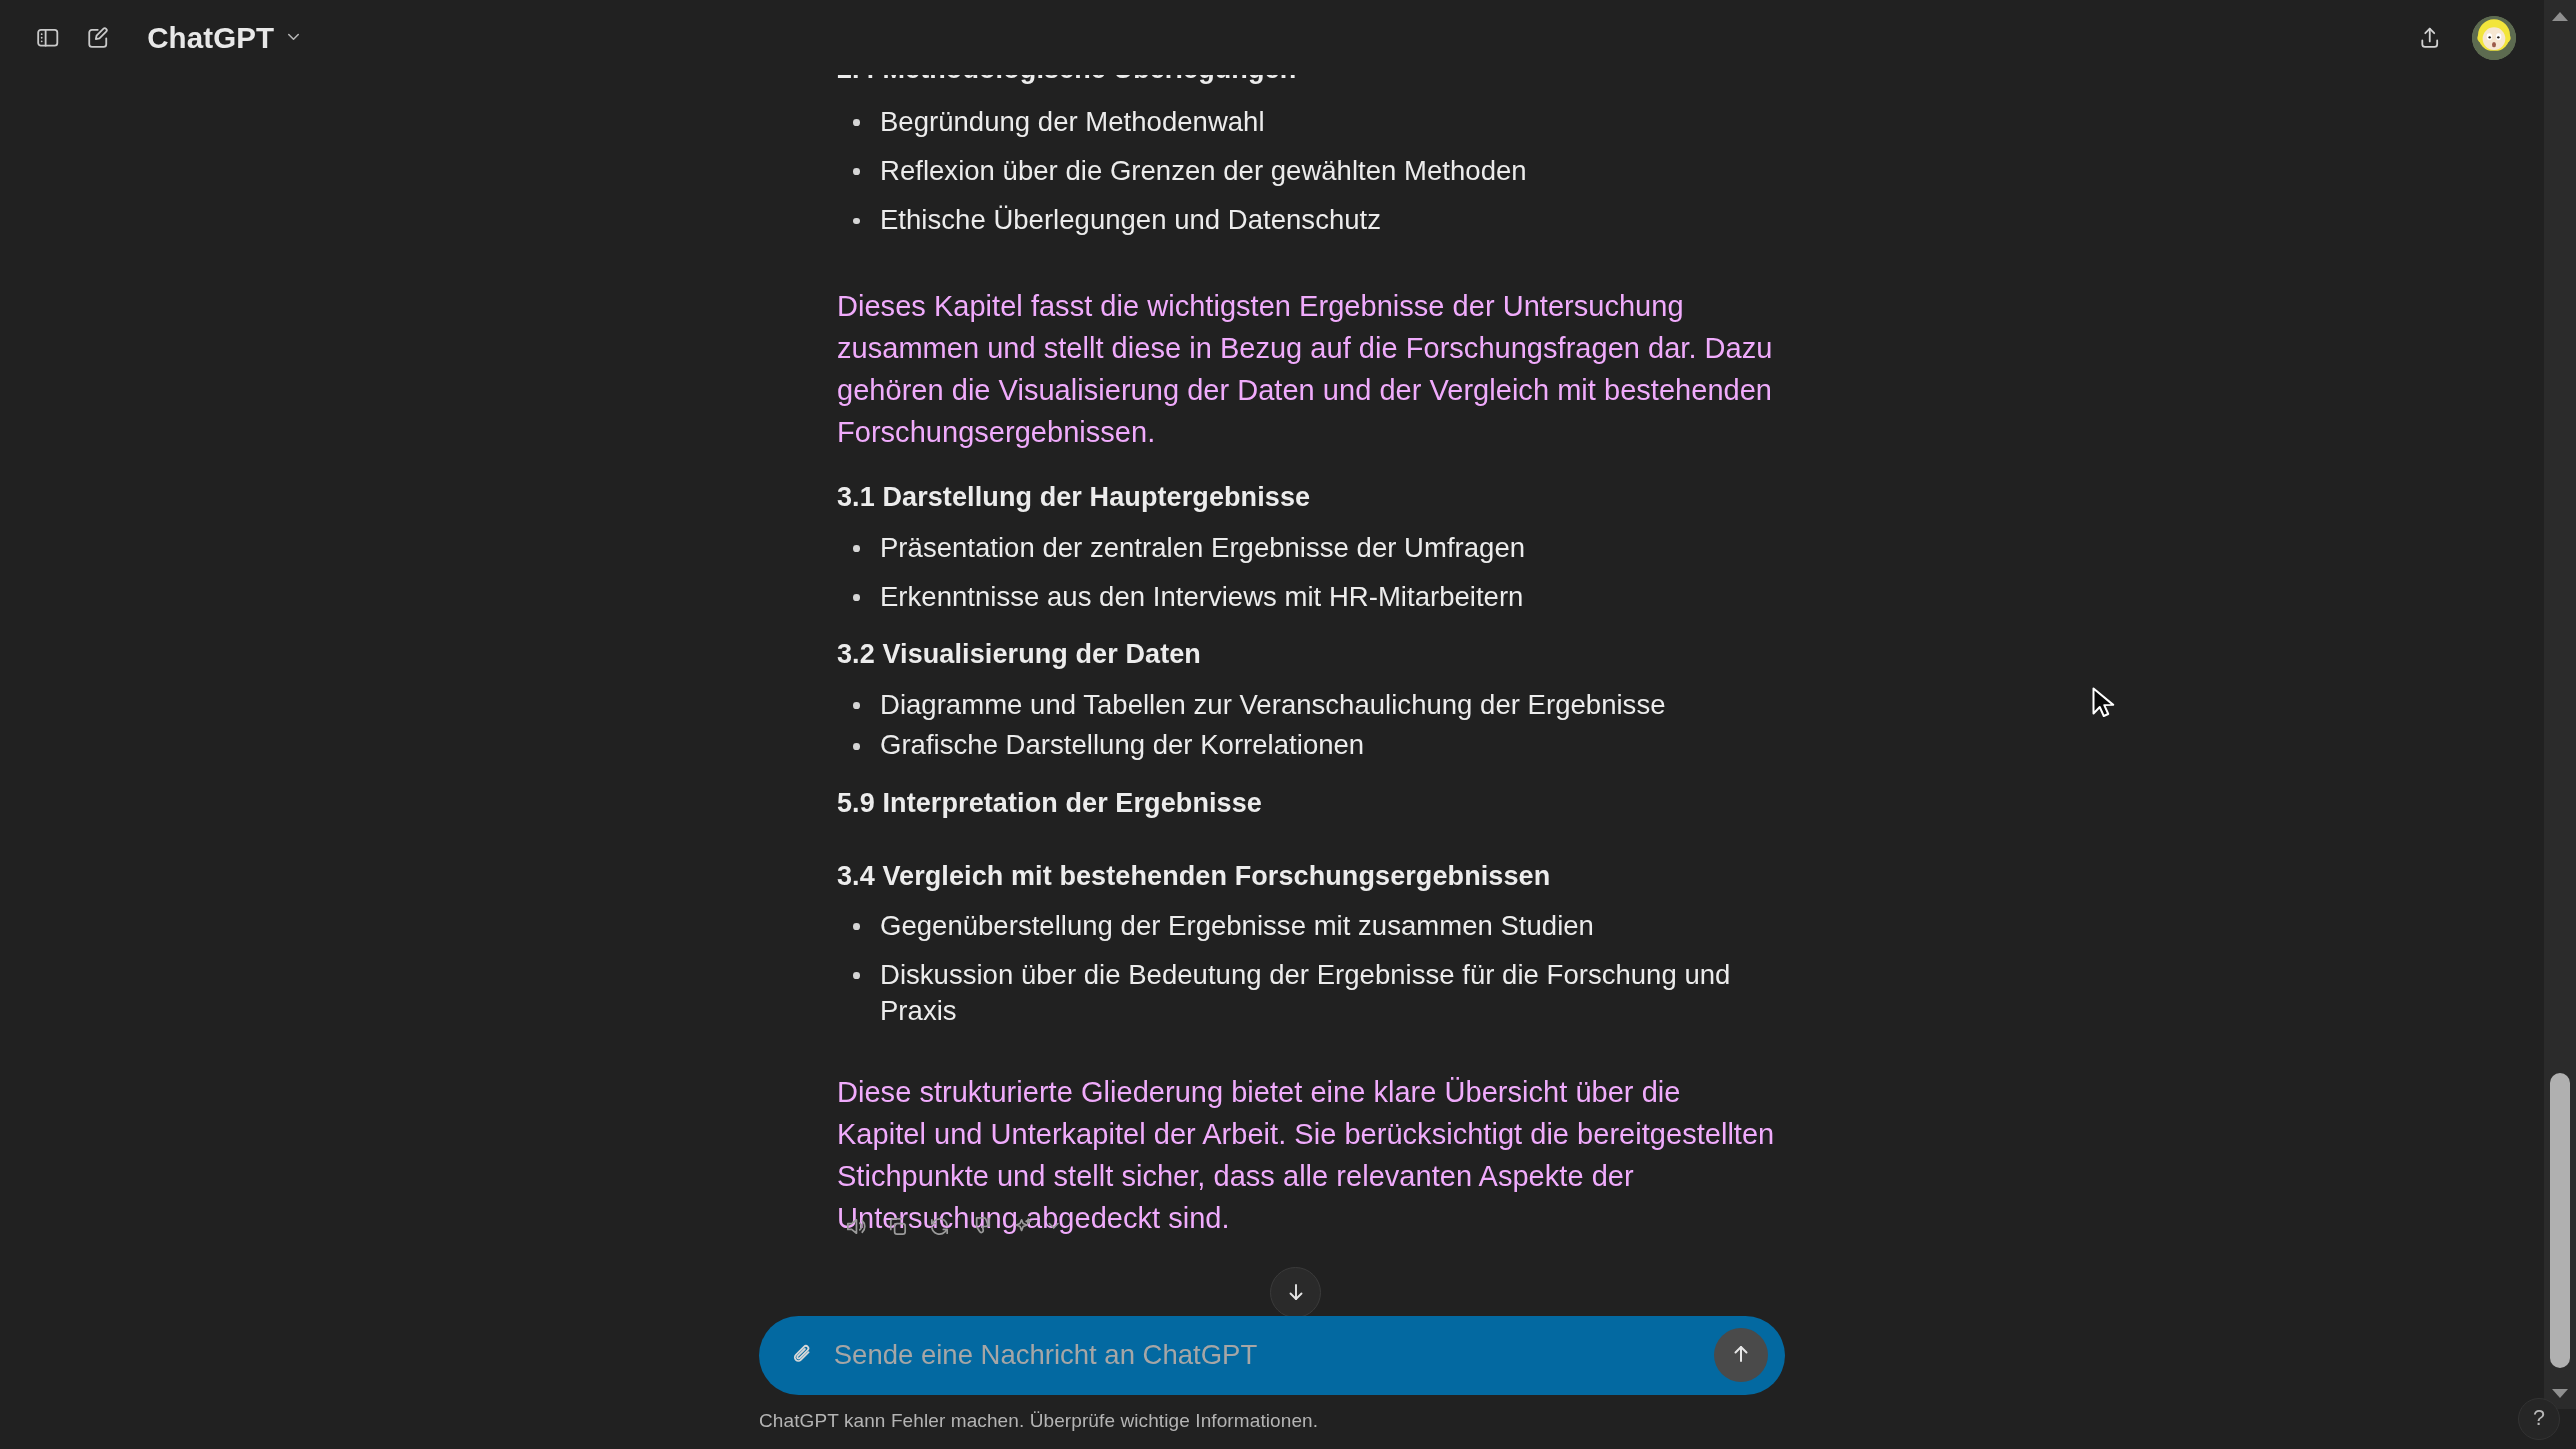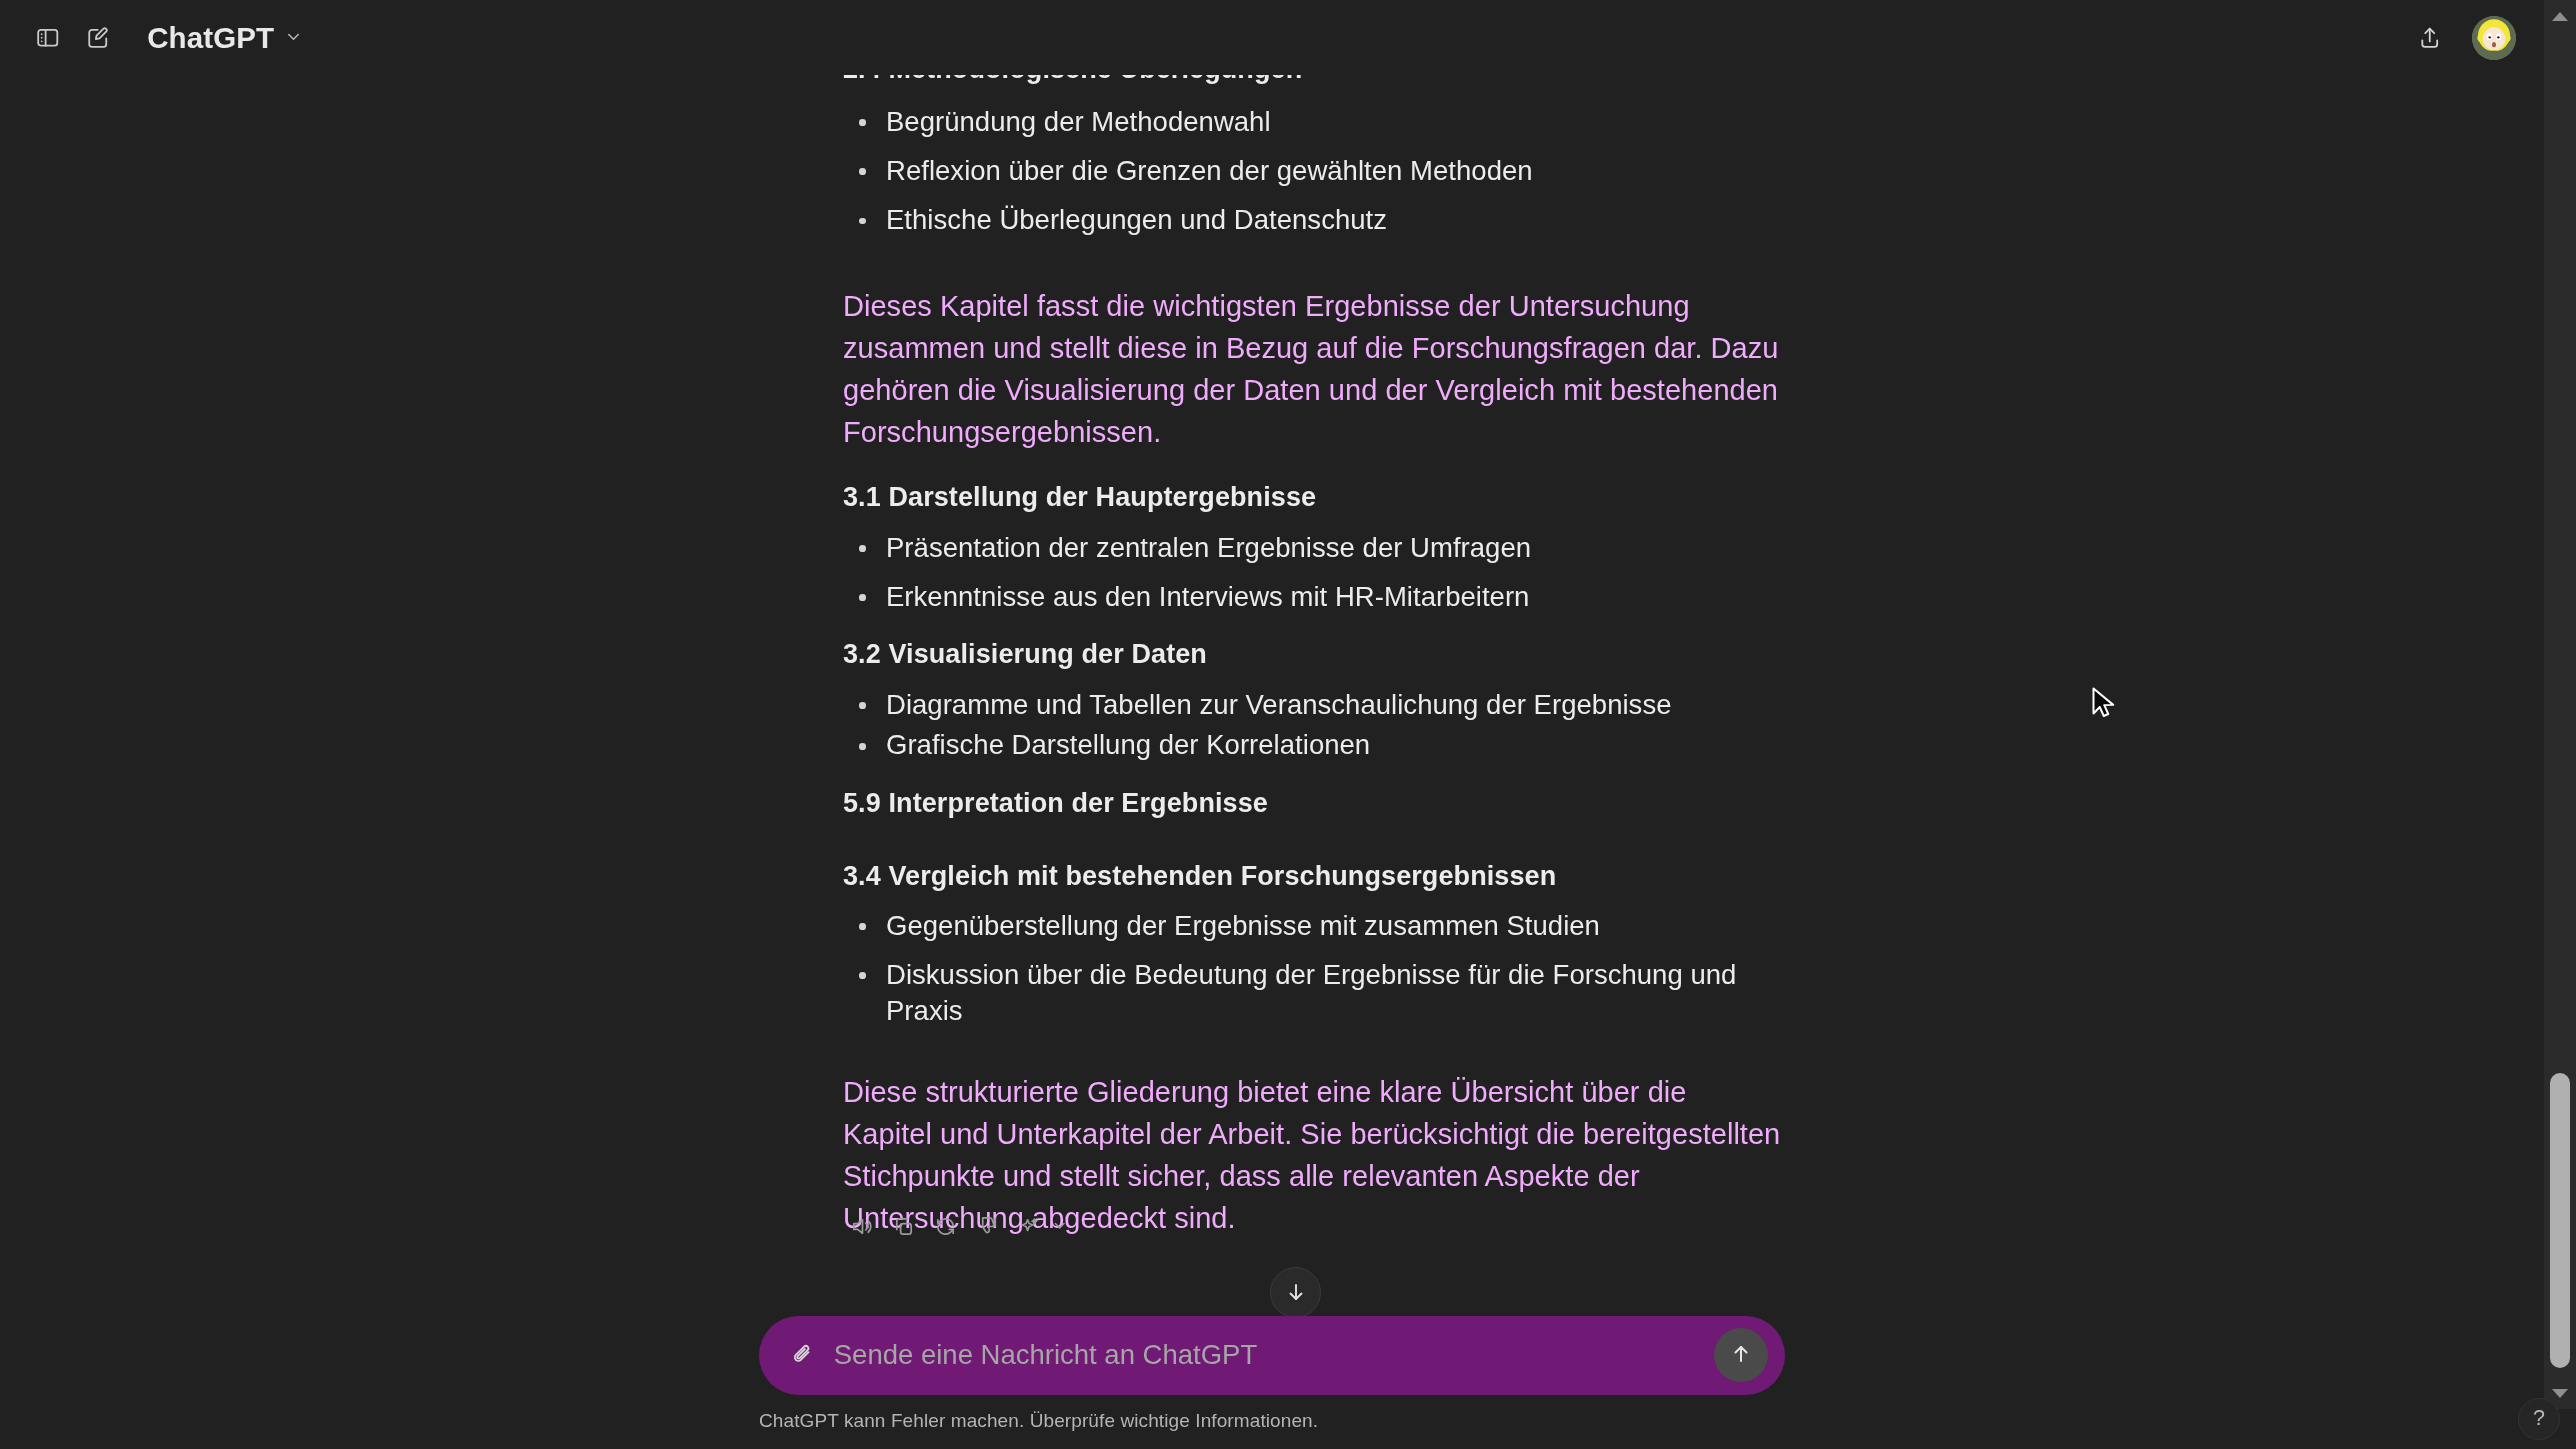--- a/index.html
+++ b/index.html
@@ -76,21 +76,21 @@
     overflow: hidden;
     cursor: pointer;
     flex: 0 0 auto;
     background: #6d7a5e;
     position: relative;
   }
 
   
   .scroll-area {
     position: absolute;
-    top: 0; left: 6px;
+    top: 0; left: 0;
     width: 2544px;
     height: 1449px;
     overflow: hidden;
   }
   .msg {
     position: absolute;
     left: 837px;
     top: 52px;
     width: 939px;
     color: #ececec;
@@ -185,21 +185,21 @@
     left: 0; bottom: 0;
     width: 2544px;
     padding-bottom: 17.4px;
     z-index: 30;
   }
   .composer {
     position: relative;
     width: 1026px;
     margin: 0 auto;
     height: 79px;
-    background: #701a75;
+    background: #0369a1;
     border-radius: 40px;
     display: flex;
     align-items: center;
     padding: 0 17.4px;
   }
   .clip-btn {
     width: 52px; height: 52px;
     display: flex; align-items: center; justify-content: center;
     border-radius: 50%;
     cursor: pointer;

